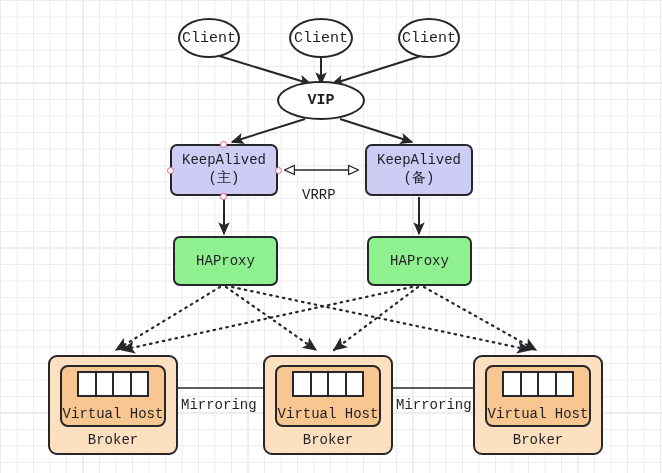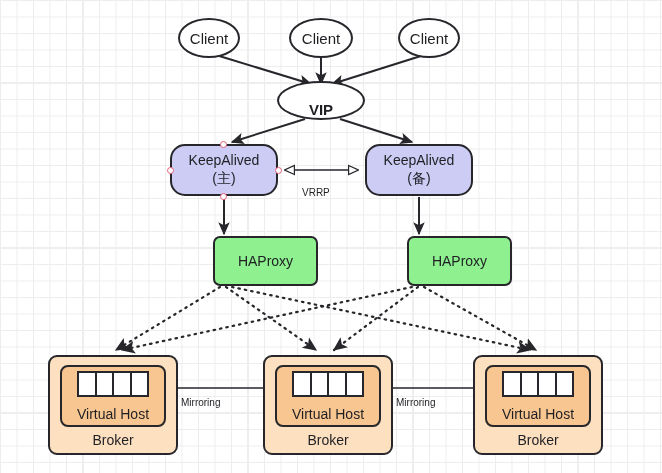--- a/index.html
+++ b/index.html
@@ -17,21 +17,21 @@
       linear-gradient(to right, #ededed 1px, transparent 1px),
       linear-gradient(to bottom, #ededed 1px, transparent 1px),
       linear-gradient(to right, #dcdcdc 1px, transparent 1px),
       linear-gradient(to bottom, #dcdcdc 1px, transparent 1px);
     background-size:
       16.5px 16.5px,
       16.5px 16.5px,
       82.5px 82.5px,
       82.5px 82.5px;
     background-position: 0 0, 0 0, 0 0, 0 0;
-    font-family: Liberation Sans, sans-serif;
+    font-family: Liberation Mono, monospace;
   }
   #edges {
     position: absolute;
     left: 0;
     top: 0;
     width: 662px;
     height: 473px;
     pointer-events: none;
   }
   .node {
@@ -49,33 +49,32 @@
     color: #1f1f24;
     font-size: 15px;
   }
   .ellipse.vip {
     font-weight: bold;
     font-size: 15px;
   }
   .keepalived {
     background: #ccccf5;
     border: 2px solid #26262b;
-    border-radius: 15px;
+    border-radius: 7px;
     color: #1f1f24;
     font-size: 14px;
     line-height: 1.28;
     flex-direction: column;
   }
   .haproxy {
     background: #8ef08e;
     border: 2px solid #26262b;
     border-radius: 7px;
     color: #1f1f24;
     font-size: 14px;
-    margin-left: 40px;
   }
   .broker {
     background: #fce0c0;
     border: 2px solid #26262b;
     border-radius: 9px;
     flex-direction: column;
     justify-content: flex-end;
     padding-bottom: 5px;
     color: #1f1f24;
     font-size: 14px;
@@ -105,21 +104,21 @@
     flex: 1 1 0;
     border-right: 2px solid #26262b;
     box-sizing: border-box;
   }
   .queue span:last-child {
     border-right: none;
   }
   .elabel {
     position: absolute;
     color: #1f1f24;
-    font-size: 10px;
+    font-size: 14px;
     white-space: nowrap;
     background: transparent;
   }
   .port {
     position: absolute;
     width: 7px;
     height: 7px;
     box-sizing: border-box;
     border: 1.4px solid #e8607a;
     border-radius: 50%;
@@ -202,21 +201,21 @@
   <div class="node ellipse" style="left:178px; top:18px; width:62px; height:40px;">
     <span>Client</span>
   </div>
   <div class="node ellipse" style="left:289px; top:18px; width:64px; height:40px;">
     <span>Client</span>
   </div>
   <div class="node ellipse" style="left:398px; top:18px; width:62px; height:40px;">
     <span>Client</span>
   </div>
 
-  <div class="node ellipse vip" style="left:277px; top:81px; width:88px; height:39px;align-items:flex-end;">
+  <div class="node ellipse vip" style="left:277px; top:81px; width:88px; height:39px;">
     <span>VIP</span>
   </div>
 
   <div class="node keepalived" style="left:170px; top:144px; width:108px; height:52px;">
     <span>KeepAlived</span>
     <span>(主)</span>
   </div>
   <div class="port" style="left:220px; top:141px;"></div>
   <div class="port" style="left:167px; top:167px;"></div>
   <div class="port" style="left:275px; top:167px;"></div>

